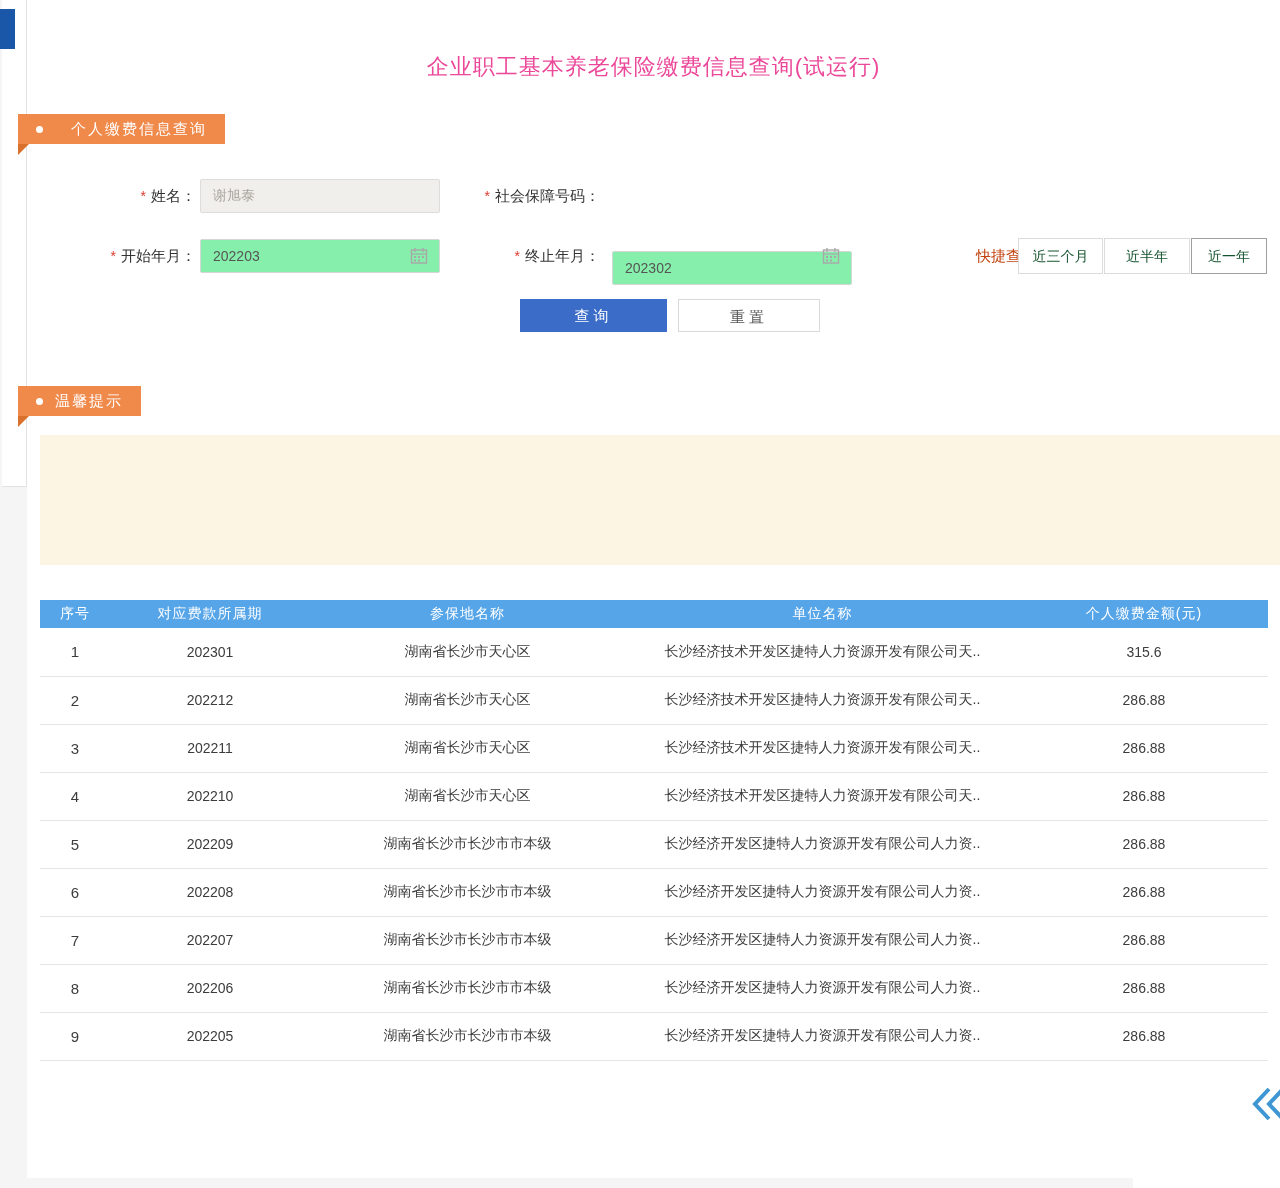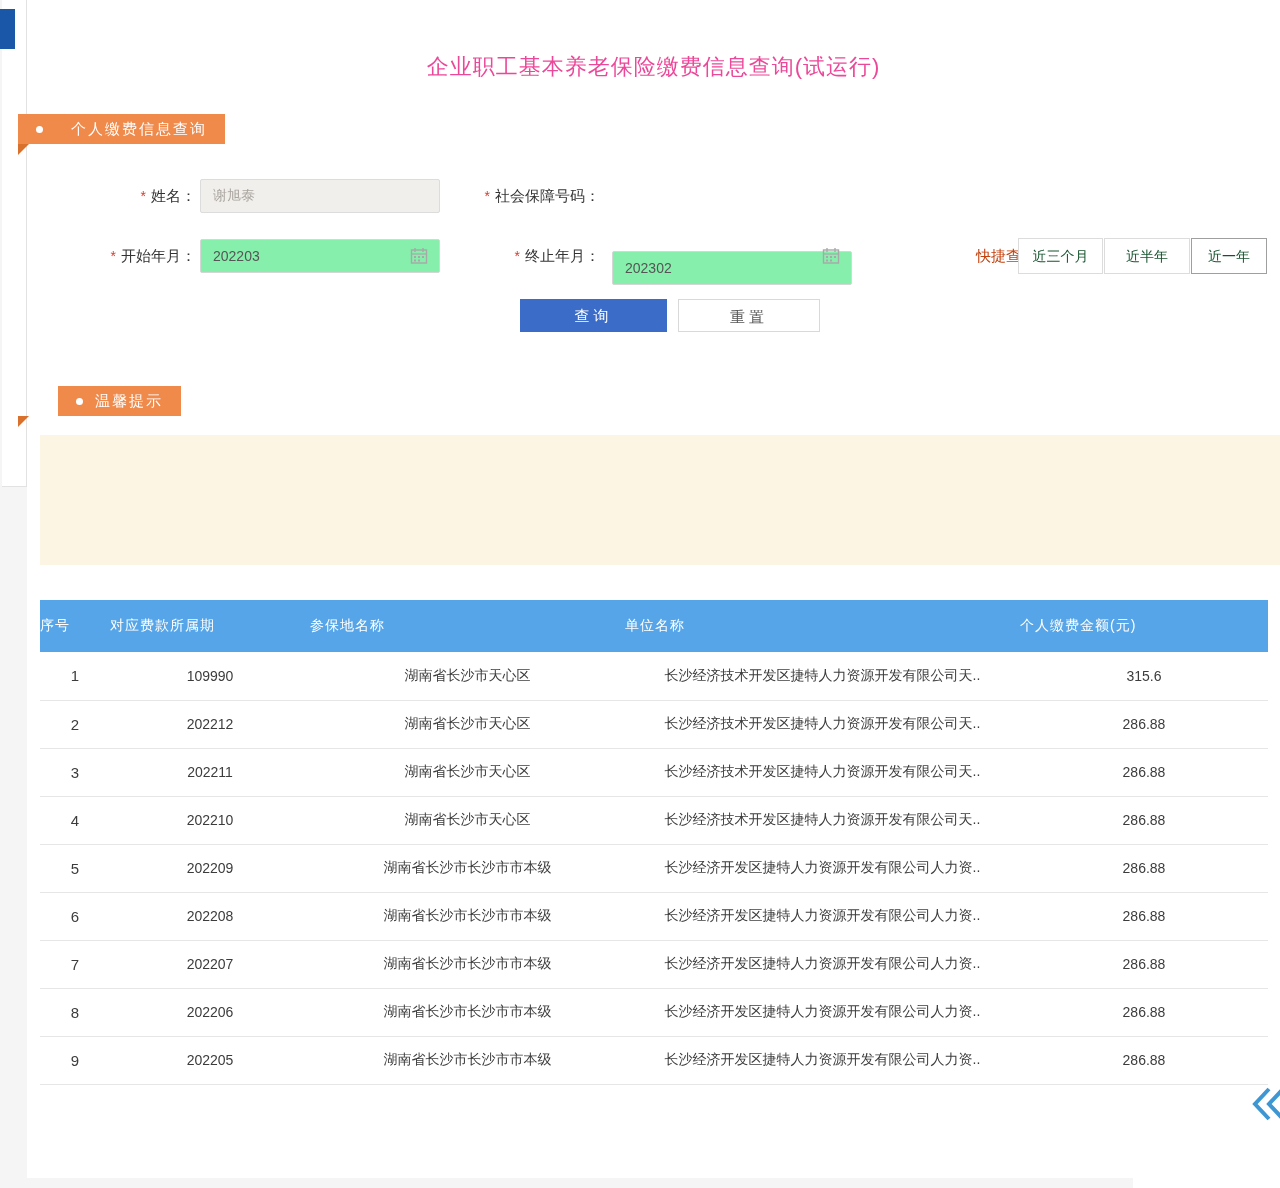--- a/index.html
+++ b/index.html
@@ -20,21 +20,21 @@
   .page-title { position:absolute; left:27px; top:52px; width:1253px; text-align:center;
                 font-size:22px; color:#ec4899; letter-spacing:1px; }
 
   
   .ribbon { position:absolute; left:18px; height:30px; background:#f08a4b; color:#fff;
             display:flex; align-items:center; padding:0 18px; font-size:15px; letter-spacing:2px; z-index:3; }
   .ribbon .dot { width:7px; height:7px; border-radius:50%; background:#fff; margin-right:12px; flex:none; }
   .ribbon-fold { position:absolute; left:18px; width:0; height:0;
                  border-top:11px solid #d9712d; border-right:11px solid transparent; z-index:2; }
   #ribbon-query { top:114px;gap:16px; }  #fold-query { top:144px; }
-  #ribbon-tips  { top:386px;margin-left:40px; }  #fold-tips  { top:416px; }
+  #ribbon-tips  { top:386px; }  #fold-tips  { top:416px; }
 
   
   .form-label { position:absolute; height:34px; line-height:34px; font-size:15px; color:#333;
                 text-align:right; white-space:nowrap; }
   .req { color:#e0382b; margin-right:5px; font-size:14px; }
   .inp { position:absolute; height:34px; border:1px solid #d6d6d6; background:#86efac; color:#555;
          font-size:14px; padding:0 30px 0 12px; font-family:inherit; width:240px; border-radius:2px; }
   .inp.ro { background:#f1efec; border-color:#dcdcdc; color:#a9a49e; padding-right:12px; }
   .cal { position:absolute; width:18px; height:18px; cursor:pointer; }
 
@@ -50,21 +50,21 @@
   .btn-plain { left:678px; width:142px; background:#fff; color:#555; border:1px solid #d9d9d9; }
 
   
   .notice { position:absolute; left:40px; top:435px; width:1240px; height:130px; background:#fcf5e4; }
   .notice-line { position:absolute; left:75px; color:#e03a2c; font-size:15px; white-space:nowrap; }
   .nl1 { top:470px; } .nl2 { top:496px; }
 
   
   .pay-table { position:absolute; left:40px; top:600px; width:1228px; border-collapse:collapse;
                table-layout:fixed; font-size:14px; }
-  .pay-table th { background:#55a5e8; color:#ffffff; font-weight:400; height:52px; text-align:left;
+  .pay-table th { background:#55a5e8; color:#ffffff; font-weight:400; height:28px; text-align:center;
                   font-size:14px; letter-spacing:1px; }
   .pay-table td { height:48px; text-align:center; color:#3c3c3c; border-bottom:1px solid #e6e6e6;
                   background:#fff; overflow:hidden; white-space:nowrap; }
   .pay-table tr td:first-child { font-size:15px; }
 
   .chevrons { position:absolute; left:1252px; top:1086px; width:40px; height:36px; cursor:pointer; }
 </style>
 </head>
 <body>
 
@@ -162,21 +162,21 @@
         <th>序号</th>
         <th>对应费款所属期</th>
         <th>参保地名称</th>
         <th>单位名称</th>
         <th>个人缴费金额(元)</th>
       </tr>
     </thead>
     <tbody>
         <tr>
       <td>1</td>
-      <td>109990</td>
+      <td>202301</td>
       <td>湖南省长沙市天心区</td>
       <td>长沙经济技术开发区捷特人力资源开发有限公司天..</td>
       <td>315.6</td>
     </tr>
         <tr>
       <td>2</td>
       <td>202212</td>
       <td>湖南省长沙市天心区</td>
       <td>长沙经济技术开发区捷特人力资源开发有限公司天..</td>
       <td>286.88</td>

